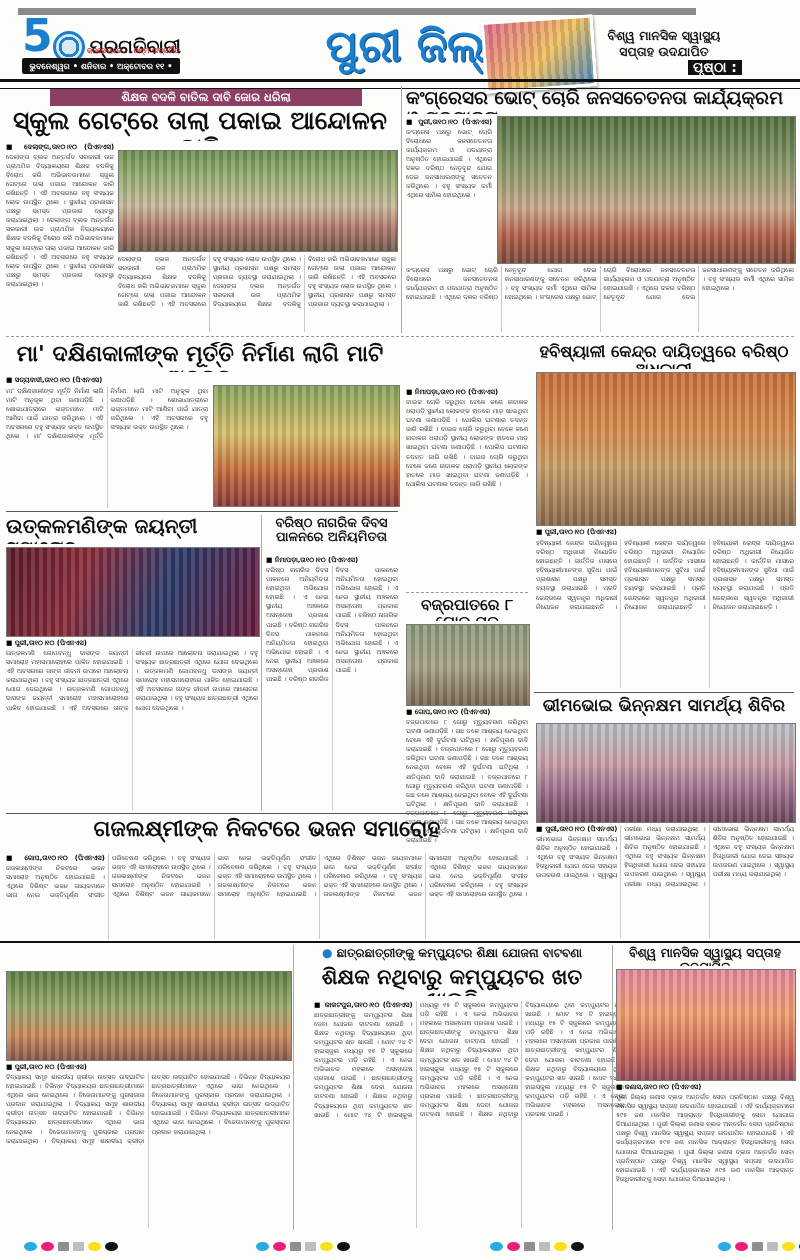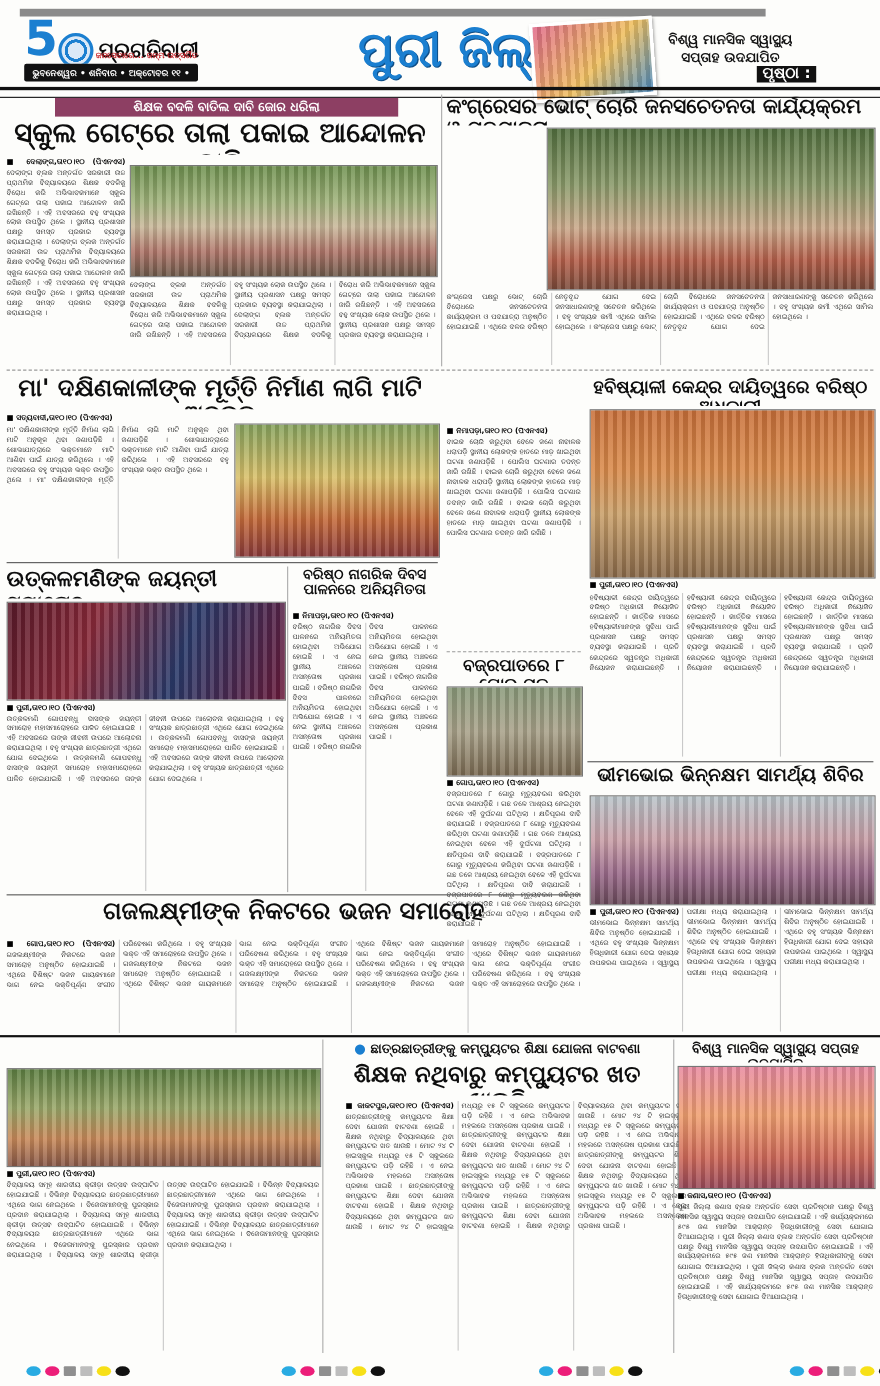--- a/index.html
+++ b/index.html
@@ -67,20 +67,24 @@
     <span>ଦେଲାଙ୍ଗ ବ୍ଲକ ଅନ୍ତର୍ଗତ ସରକାରୀ ଉଚ୍ଚ ପ୍ରାଥମିକ ବିଦ୍ୟାଳୟରେ ଶିକ୍ଷକ ବଦଳିକୁ ବିରୋଧ କରି ଅଭିଭାବକମାନେ ସ୍କୁଲ ଗେଟ୍‌ରେ ତାଲା ପକାଇ ଆନ୍ଦୋଳନ ଜାରି ରଖିଛନ୍ତି । ଏହି ଅବସରରେ ବହୁ ସଂଖ୍ୟକ ଲୋକ ଉପସ୍ଥିତ ଥିଲେ । ସ୍ଥାନୀୟ ପ୍ରଶାସନ ପକ୍ଷରୁ ସମସ୍ତ ପ୍ରକାର ବ୍ୟବସ୍ଥା କରାଯାଇଥିଲା । ଦେଲାଙ୍ଗ ବ୍ଲକ ଅନ୍ତର୍ଗତ ସରକାରୀ ଉଚ୍ଚ ପ୍ରାଥମିକ ବିଦ୍ୟାଳୟରେ ଶିକ୍ଷକ ବଦଳିକୁ ବିରୋଧ କରି ଅଭିଭାବକମାନେ ସ୍କୁଲ ଗେଟ୍‌ରେ ତାଲା ପକାଇ ଆନ୍ଦୋଳନ ଜାରି ରଖିଛନ୍ତି । ଏହି ଅବସରରେ ବହୁ ସଂଖ୍ୟକ ଲୋକ ଉପସ୍ଥିତ ଥିଲେ । ସ୍ଥାନୀୟ ପ୍ରଶାସନ ପକ୍ଷରୁ ସମସ୍ତ ପ୍ରକାର ବ୍ୟବସ୍ଥା କରାଯାଇଥିଲା ।</span>
   </div>
   <div class="photo" style="left:118px;top:150px;width:278px;height:100px;background:linear-gradient(180deg,#6f9150 0%,#9fb27a 32%,#c9b89a 55%,#b0766a 78%,#6e5a4a 100%);">
     <div class="grain"></div>
   </div>
   <div class="abs body-txt cols3" style="left:118px;top:255px;width:278px;height:77px;">ଦେଲାଙ୍ଗ ବ୍ଲକ ଅନ୍ତର୍ଗତ ସରକାରୀ ଉଚ୍ଚ ପ୍ରାଥମିକ ବିଦ୍ୟାଳୟରେ ଶିକ୍ଷକ ବଦଳିକୁ ବିରୋଧ କରି ଅଭିଭାବକମାନେ ସ୍କୁଲ ଗେଟ୍‌ରେ ତାଲା ପକାଇ ଆନ୍ଦୋଳନ ଜାରି ରଖିଛନ୍ତି । ଏହି ଅବସରରେ ବହୁ ସଂଖ୍ୟକ ଲୋକ ଉପସ୍ଥିତ ଥିଲେ । ସ୍ଥାନୀୟ ପ୍ରଶାସନ ପକ୍ଷରୁ ସମସ୍ତ ପ୍ରକାର ବ୍ୟବସ୍ଥା କରାଯାଇଥିଲା । ଦେଲାଙ୍ଗ ବ୍ଲକ ଅନ୍ତର୍ଗତ ସରକାରୀ ଉଚ୍ଚ ପ୍ରାଥମିକ ବିଦ୍ୟାଳୟରେ ଶିକ୍ଷକ ବଦଳିକୁ ବିରୋଧ କରି ଅଭିଭାବକମାନେ ସ୍କୁଲ ଗେଟ୍‌ରେ ତାଲା ପକାଇ ଆନ୍ଦୋଳନ ଜାରି ରଖିଛନ୍ତି । ଏହି ଅବସରରେ ବହୁ ସଂଖ୍ୟକ ଲୋକ ଉପସ୍ଥିତ ଥିଲେ । ସ୍ଥାନୀୟ ପ୍ରଶାସନ ପକ୍ଷରୁ ସମସ୍ତ ପ୍ରକାର ବ୍ୟବସ୍ଥା କରାଯାଇଥିଲା ।</div>
 
   <div class="vrule" style="left:401px;top:86px;height:247px;"></div>
 
   <div class="abs hl" style="left:406px;top:88px;width:390px;height:26px;font-size:18.5px;">କଂଗ୍ରେସର ଭୋଟ୍ ଚୋରି ଜନସଚେତନତା କାର୍ଯ୍ୟକ୍ରମ ଓ ପଦଯାତ୍ରା</div>
+  <div class="abs body-txt" style="left:406px;top:118px;width:86px;height:144px;">
+    <span class="byline">■ ପୁରୀ,ତା୧୦।୧୦ (ପିଏନଏସ)</span>
+    <span>କଂଗ୍ରେସ ପକ୍ଷରୁ ଭୋଟ୍ ଚୋରି ବିରୋଧରେ ଜନସଚେତନତା କାର୍ଯ୍ୟକ୍ରମ ଓ ପଦଯାତ୍ରା ଅନୁଷ୍ଠିତ ହୋଇଯାଇଛି । ଏଥିରେ ଦଳର ବରିଷ୍ଠ ନେତୃବୃନ୍ଦ ଯୋଗ ଦେଇ ଜନସାଧାରଣଙ୍କୁ ସଚେତନ କରିଥିଲେ । ବହୁ ସଂଖ୍ୟକ କର୍ମୀ ଏଥିରେ ସାମିଲ ହୋଇଥିଲେ ।</span>
+  </div>
   <div class="photo" style="left:497px;top:116px;width:297px;height:146px;background:linear-gradient(180deg,#53703f 0%,#8a9a6a 35%,#caa88a 62%,#b55f4a 82%,#7a4a3a 100%);">
     <div class="grain"></div>
   </div>
   <div class="abs body-txt cols4" style="left:406px;top:266px;width:388px;height:66px;">କଂଗ୍ରେସ ପକ୍ଷରୁ ଭୋଟ୍ ଚୋରି ବିରୋଧରେ ଜନସଚେତନତା କାର୍ଯ୍ୟକ୍ରମ ଓ ପଦଯାତ୍ରା ଅନୁଷ୍ଠିତ ହୋଇଯାଇଛି । ଏଥିରେ ଦଳର ବରିଷ୍ଠ ନେତୃବୃନ୍ଦ ଯୋଗ ଦେଇ ଜନସାଧାରଣଙ୍କୁ ସଚେତନ କରିଥିଲେ । ବହୁ ସଂଖ୍ୟକ କର୍ମୀ ଏଥିରେ ସାମିଲ ହୋଇଥିଲେ । କଂଗ୍ରେସ ପକ୍ଷରୁ ଭୋଟ୍ ଚୋରି ବିରୋଧରେ ଜନସଚେତନତା କାର୍ଯ୍ୟକ୍ରମ ଓ ପଦଯାତ୍ରା ଅନୁଷ୍ଠିତ ହୋଇଯାଇଛି । ଏଥିରେ ଦଳର ବରିଷ୍ଠ ନେତୃବୃନ୍ଦ ଯୋଗ ଦେଇ ଜନସାଧାରଣଙ୍କୁ ସଚେତନ କରିଥିଲେ । ବହୁ ସଂଖ୍ୟକ କର୍ମୀ ଏଥିରେ ସାମିଲ ହୋଇଥିଲେ ।</div>
 
   <div class="hdash" style="left:6px;top:336px;width:788px;"></div>
 
   <div class="abs hl center" style="left:0px;top:342px;width:400px;height:30px;font-size:22px;">ମା' ଦକ୍ଷିଣକାଳୀଙ୍କ ମୂର୍ତ୍ତି ନିର୍ମାଣ ଲାଗି ମାଟି ଅନୁକୂଳ</div>
   <div class="abs byline" style="left:6px;top:376px;width:150px;height:9px;">■ ସତ୍ୟବାଦୀ,ତା୧୦।୧୦ (ପିଏନଏସ)</div>
   <div class="abs body-txt cols2" style="left:6px;top:387px;width:202px;height:121px;">ମା' ଦକ୍ଷିଣକାଳୀଙ୍କ ମୂର୍ତ୍ତି ନିର୍ମାଣ ଲାଗି ମାଟି ଅନୁକୂଳ ଥିବା ଜଣାପଡ଼ିଛି । ଶୋଭାଯାତ୍ରାରେ ଭକ୍ତମାନେ ମାଟି ଆଣିବା ପାଇଁ ଯାତ୍ରା କରିଥିଲେ । ଏହି ଅବସରରେ ବହୁ ସଂଖ୍ୟକ ଭକ୍ତ ଉପସ୍ଥିତ ଥିଲେ । ମା' ଦକ୍ଷିଣକାଳୀଙ୍କ ମୂର୍ତ୍ତି ନିର୍ମାଣ ଲାଗି ମାଟି ଅନୁକୂଳ ଥିବା ଜଣାପଡ଼ିଛି । ଶୋଭାଯାତ୍ରାରେ ଭକ୍ତମାନେ ମାଟି ଆଣିବା ପାଇଁ ଯାତ୍ରା କରିଥିଲେ । ଏହି ଅବସରରେ ବହୁ ସଂଖ୍ୟକ ଭକ୍ତ ଉପସ୍ଥିତ ଥିଲେ ।</div>

